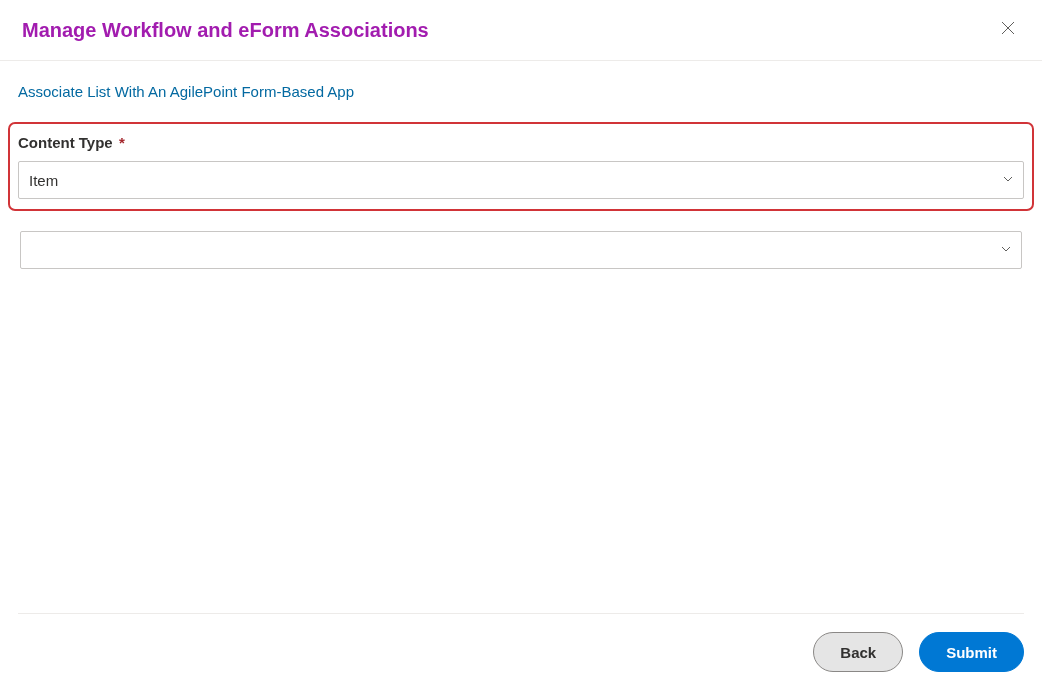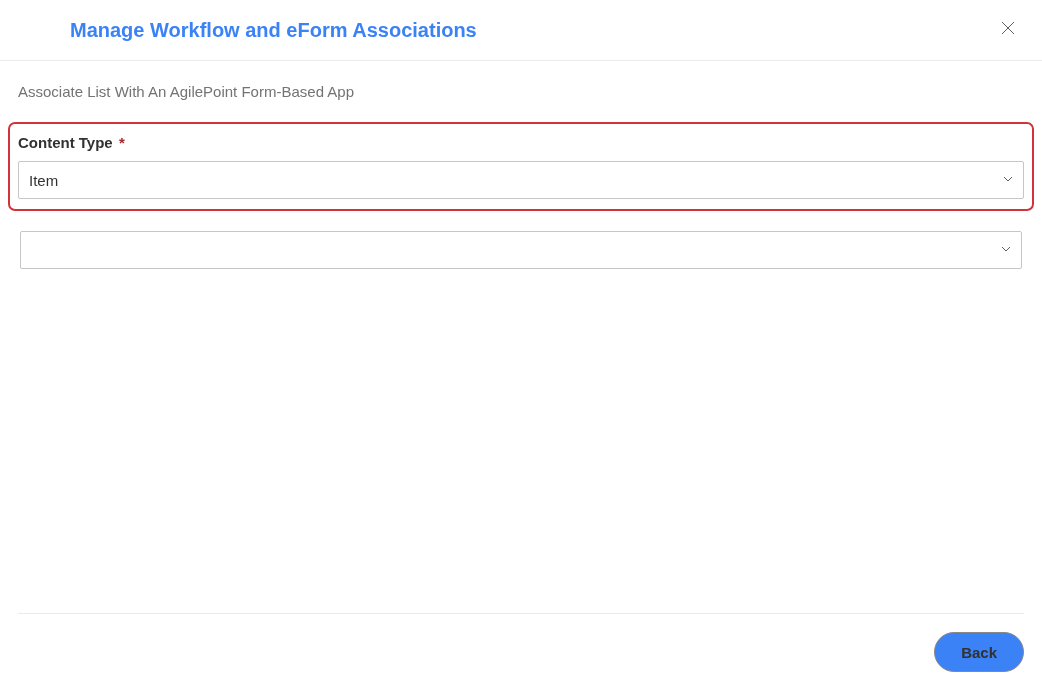--- a/index.html
+++ b/index.html
@@ -18,42 +18,41 @@
     .header {
       display: flex;
       justify-content: space-between;
       align-items: center;
       padding: 18px 22px 18px 22px;
       border-bottom: 1px solid #edebe9;
     }
     .header-title {
       font-size: 20px;
       font-weight: 600;
-      color: #3b82f6;
-      margin-left: 48px;
+      color: #a21caf;
     }
     .close-btn {
       width: 24px;
       height: 24px;
       display: flex;
       align-items: center;
       justify-content: center;
       cursor: pointer;
       color: #605e5c;
     }
     .close-btn svg {
       width: 14px;
       height: 14px;
     }
     .content {
       padding: 22px 18px 0 18px;
     }
     .subtitle {
       font-size: 15px;
-      color: #737373;
+      color: #0369a1;
       margin-bottom: 26px;
     }
     .field-group {
       margin-bottom: 22px;
       padding: 2px;
       border-radius: 7px;
     }
     .field-group.highlighted {
       border: 2px solid #d13438;
       padding: 10px 8px 10px 8px;
@@ -119,21 +118,21 @@
       padding: 0 26px;
       font-size: 15px;
       font-weight: 600;
       cursor: pointer;
       display: inline-flex;
       align-items: center;
       justify-content: center;
       min-width: 80px;
     }
     .btn-secondary {
-      background: #3b82f6;
+      background: #e5e5e5;
       border: 1px solid #8a8886;
       color: #323130;
     }
     .btn-primary {
       background: #0078d4;
       border: 1px solid #0078d4;
       color: #ffffff;
     }
   </style>
 </head>
@@ -180,13 +179,14 @@
         <svg viewBox="0 0 12 12" fill="none" stroke="currentColor" stroke-width="1">
           <polyline points="2,4 6,8 10,4"></polyline>
         </svg>
       </span>
     </div>
   </div>
 </div>
 
 <div class="footer">
   <button class="btn btn-secondary">Back</button>
+  <button class="btn btn-primary">Submit</button>
 </div>
 
 </body></html>

